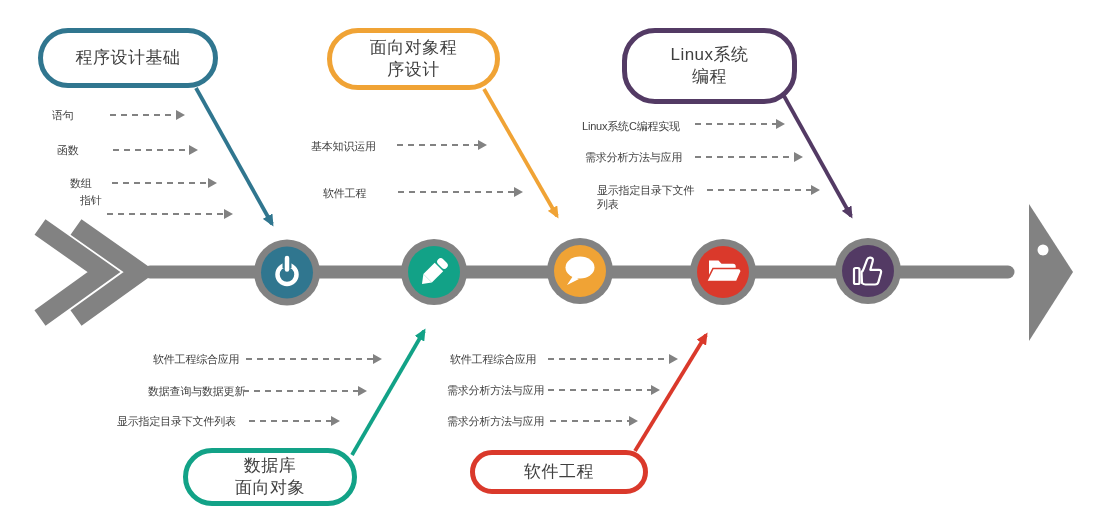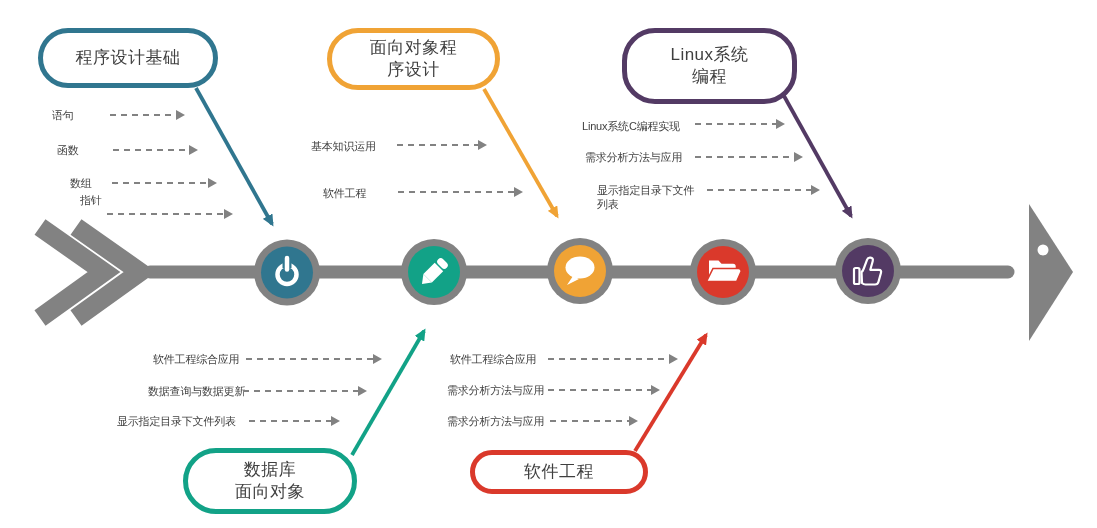--- a/index.html
+++ b/index.html
@@ -124,21 +124,21 @@
       <span>序设计</span>
   </div>
   <div class="pill" style="left:38px;top:28px;width:180px;height:60px;border-color:var(--stage1)">
     <span>程序设计基础</span>
       <span></span>
   </div>
   <div class="pill" style="left:622px;top:28px;width:175px;height:76px;border-color:var(--stage5)">
     <span>Linux系统</span>
       <span>编程</span>
   </div>
-  <div class="pill" style="left:183px;top:448px;width:174px;height:66px;border-color:var(--stage2)">
+  <div class="pill" style="left:183px;top:448px;width:174px;height:58px;border-color:var(--stage2)">
     <span>数据库</span>
       <span>面向对象</span>
   </div>
   <div class="pill" style="left:470px;top:450px;width:178px;height:44px;border-color:var(--stage4)">
     <span>软件工程</span>
       <span></span>
   </div>
 
   <span class="lbl" style="left:52px;top:108px">语句</span>
   <span class="darrow" style="left:110px;top:114px;width:66px"></span>

